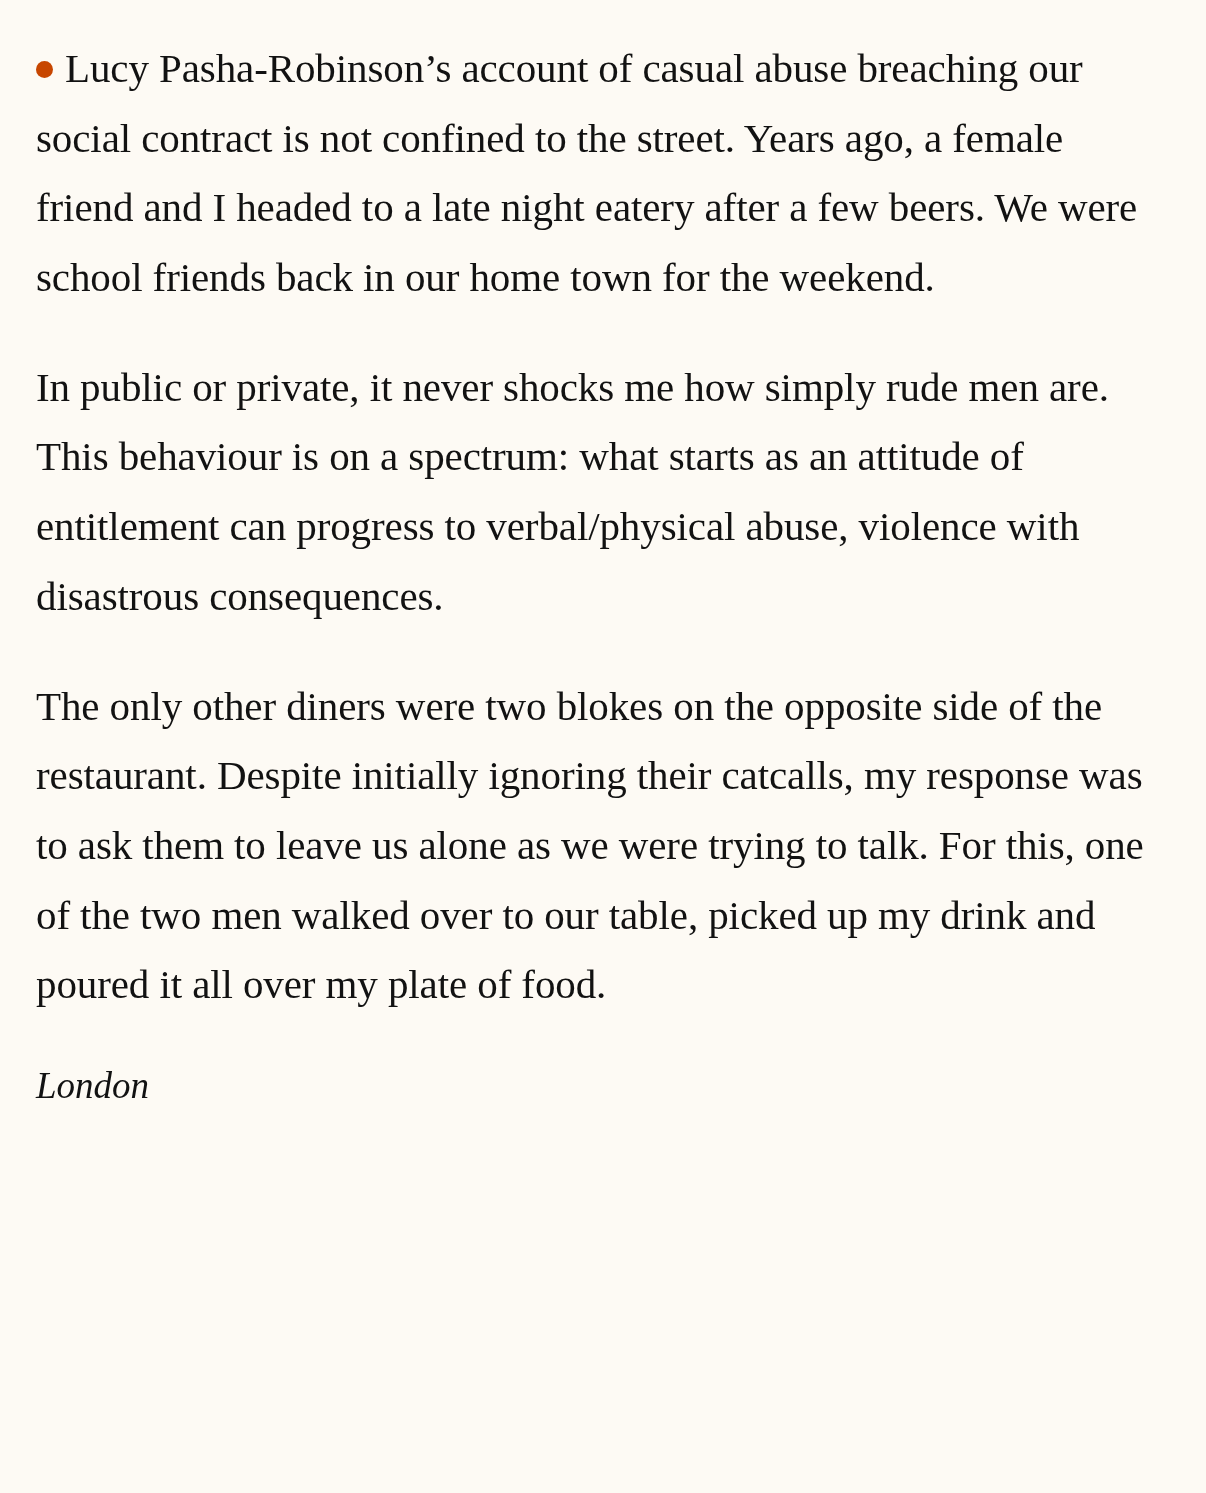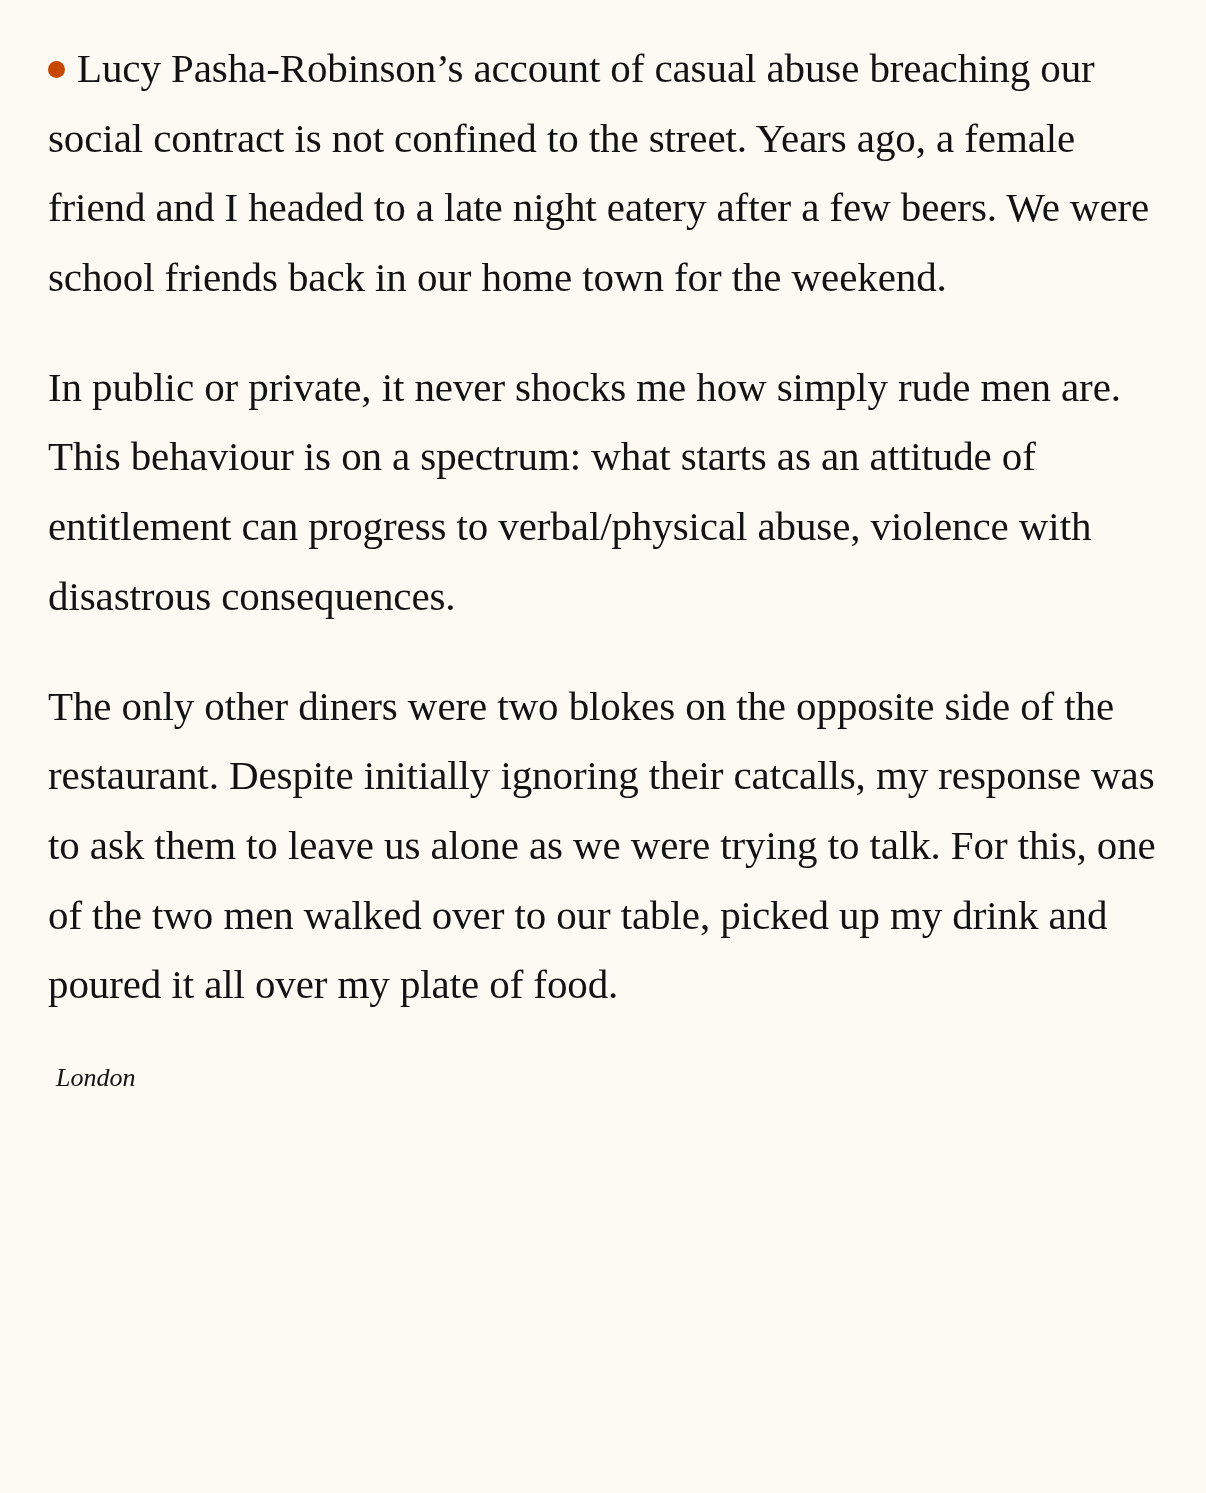--- a/index.html
+++ b/index.html
@@ -8,21 +8,21 @@
     background: #fdfaf4;
   }
   body {
     width: 1206px;
     min-height: 1493px;
     font-family: "Liberation Serif", "DejaVu Serif", serif;
     color: #121212;
     -webkit-font-smoothing: antialiased;
   }
   .letter {
-    padding: 34px 36px 0 48px;
+    padding: 34px 36px 0 36px;
     box-sizing: border-box;
   }
   p.para {
     margin: 0 0 40px 0;
     font-size: 41px;
     line-height: 1.70;
     letter-spacing: -0.1px;
   }
   p.para:last-of-type {
     margin-bottom: 0;
@@ -36,24 +36,24 @@
     vertical-align: 0.10em;
     margin-right: 12px;
   }
   .signature {
     font-size: 41px;
     line-height: 1.42;
     font-weight: bold;
     margin: 0;
   }
   .location {
-    font-size: 26px;
+    font-size: 37px;
     line-height: 1.42;
     font-style: italic;
-    margin: 8px;
+    margin: 0;
   }
 </style>
 </head>
 <body>
 
 <article class="letter">
 
   <p class="para"><span class="bullet"></span><span>Lucy Pasha-Robinson’s account of casual abuse breaching our social contract is not confined to the street. Years ago, a female friend and I headed to a late night eatery after a few beers. We were school friends back in our home town for the weekend.</span></p>
 
   <p class="para">In public or private, it never shocks me how simply rude men are. This behaviour is on a spectrum: what starts as an attitude of entitlement can progress to verbal/physical abuse, violence with disastrous consequences.</p>

